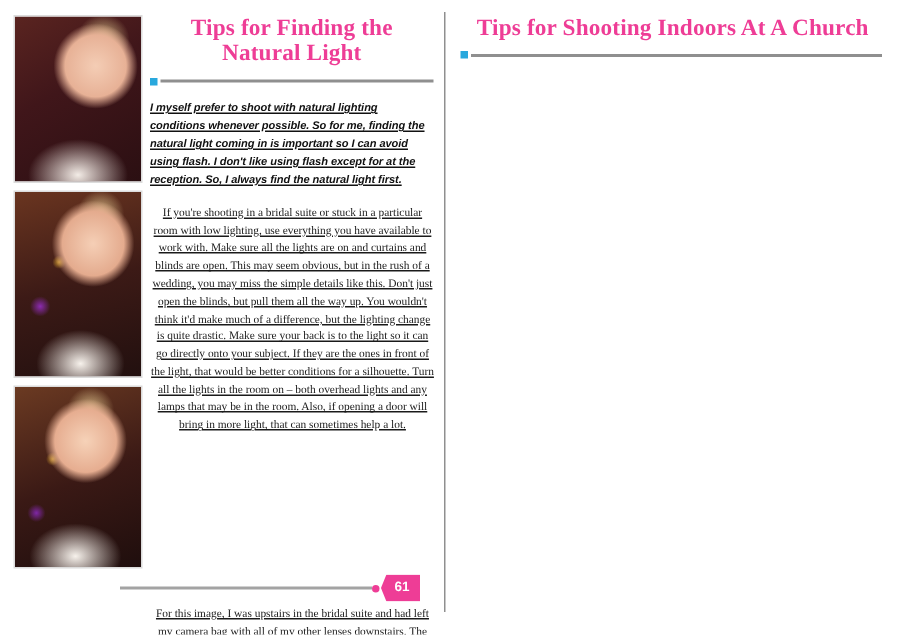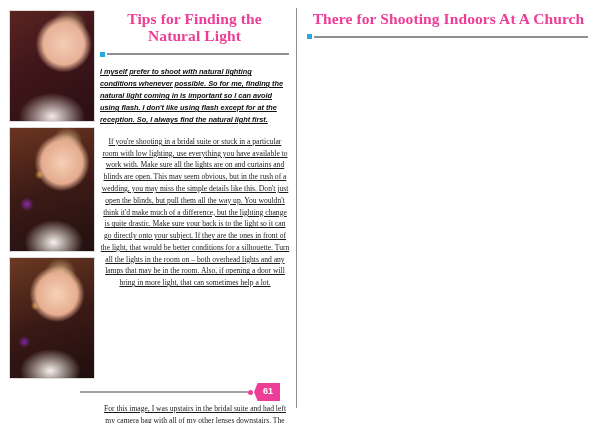--- a/index.html
+++ b/index.html
@@ -149,21 +149,21 @@
       <span class="pn-line"></span>
       <span class="pn-dot"></span>
       <span class="pn-badge">61</span>
     </div>
   </div>
 
   <div class="spine"></div>
 
   <div class="page page-right">
 
-    <div class="heading heading-right">There for Shooting Indoors At A Church</div>
+    <div class="heading heading-right">Tips for Shooting Indoors At A Church</div>
 
     <div class="rule-wrap rule-right">
       <span class="rule-dot"></span>
       <span class="rule-line"></span>
     </div>
 
   </div>
 
 </div>
 

